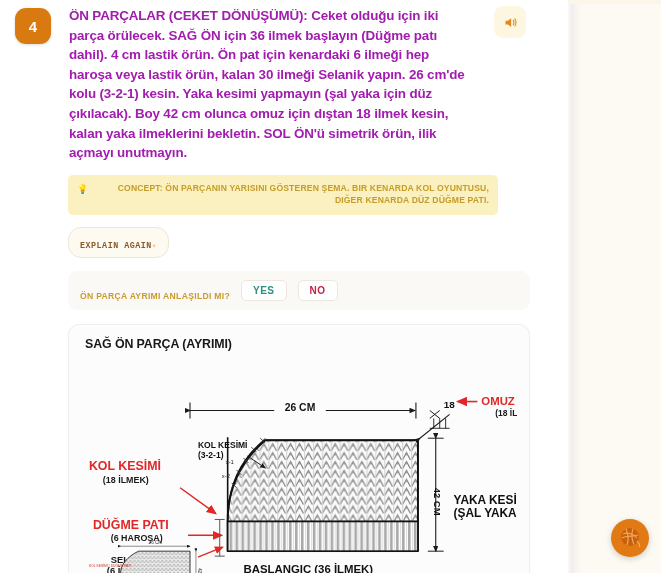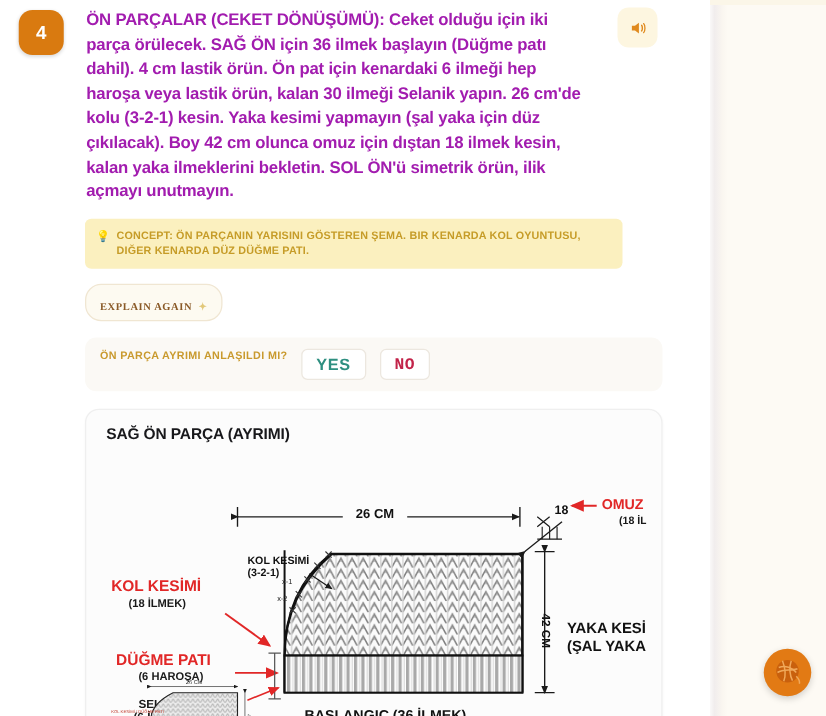--- a/index.html
+++ b/index.html
@@ -119,76 +119,76 @@
     color: #caa63a;
     margin-top: 1px;
   }
   .concept-text {
     font-size: 8.6px;
     line-height: 12.4px;
     font-weight: 700;
     letter-spacing: 0.15px;
     color: #c69c28;
     text-transform: uppercase;
+    text-align: right;
   }
 
   
   .explain-row {
     margin: 12px 0 0 68px;
   }
   .explain-btn {
     display: inline-flex;
     align-items: center;
-    gap: 5px;
     background: #fdfaf1;
     border: 1px solid #f0e6d2;
     border-radius: 13px;
     padding: 13px 11px 6px 11px;
     font-size: 8.4px;
     font-weight: 700;
     letter-spacing: 0.5px;
     color: #8a5a28;
     text-transform: uppercase;
     cursor: pointer;
-    font-family: Liberation Serif, serif;
+    font-family: Liberation Mono, monospace;
   }
   .explain-sparkle { color: #e2c87a; font-size: 8px; }
 
   
   .confirm-bar {
     margin: 13px 14px 0 68px;
     background: #fbf9f5;
     border-radius: 9px;
     padding: 9px 12px;
     display: flex;
-    align-items: flex-start;
+    align-items: flex-end;
     gap: 11px;
     max-width: 462px;
   }
   .confirm-q {
     font-size: 8.6px;
     font-weight: 700;
     letter-spacing: 0.3px;
     color: #c99a2e;
     text-transform: uppercase;
   }
   .confirm-btn {
     background: #ffffff;
     border: 1px solid #ece7df;
     border-radius: 5px;
     padding: 4px 11px;
-    font-size: 13px;
+    font-size: 10px;
     font-weight: 700;
     letter-spacing: 0.5px;
     text-transform: uppercase;
     cursor: pointer;
     font-family: "Liberation Sans", sans-serif;
   }
   .confirm-yes { color: #2e8f80; }
-  .confirm-no  { color: #c22349; font-family: Liberation Mono, monospace; }
+  .confirm-no  { color: #c22349; }
 
   
   .diagram-card {
     margin: 14px 14px 0 68px;
     background: #fcfcfc;
     border: 1px solid #efefef;
     border-radius: 11px;
     padding: 10px 12px 9px 12px;
     max-width: 462px;
     box-shadow: 0 1px 2px rgba(0,0,0,0.04);

